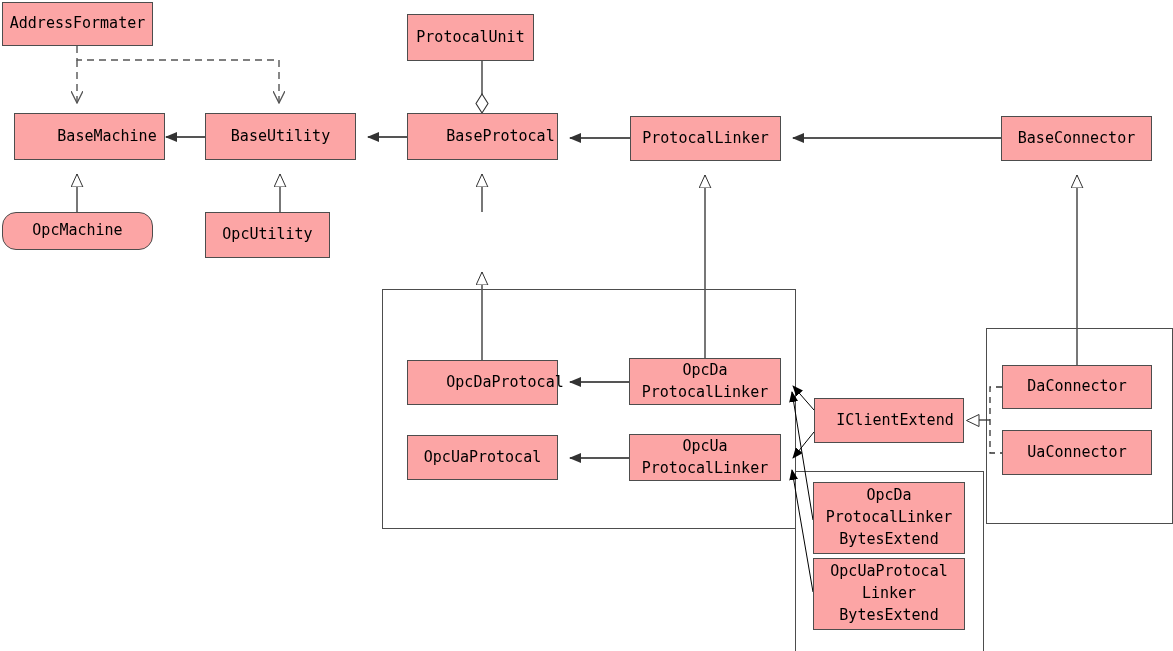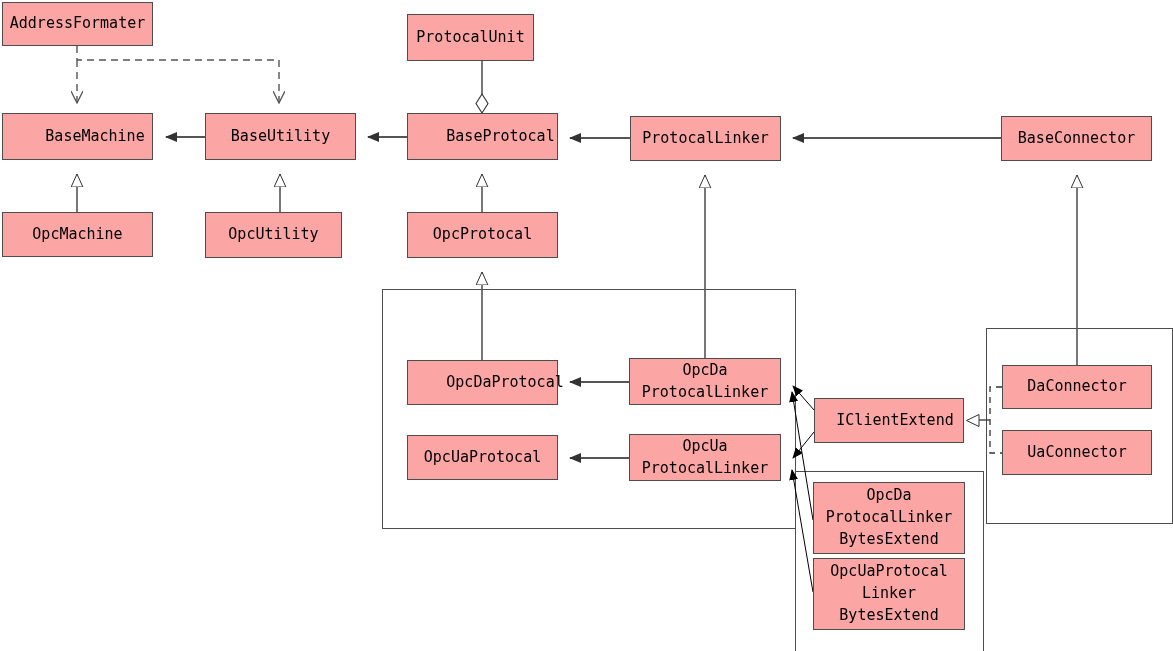--- a/index.html
+++ b/index.html
@@ -147,33 +147,32 @@
     <g>
       <path d="M813,520 L792,392" fill="none" stroke="#000000" stroke-width="1" marker-end="url(#arrow-filled-thin)"></path>
     </g>
     <g>
       <path d="M813,592 L792,470" fill="none" stroke="#000000" stroke-width="1" marker-end="url(#arrow-filled-thin)"></path>
     </g>
   </svg>
 
   <div class="uml-box" style="left:2px;top:2px;width:151px;height:44px;">AddressFormater</div>
 
-  <div class="uml-box" style="left:2px;top:113px;width:151px;height:47px;padding-left:35px;">BaseMachine</div>
-
-  <div class="uml-box" style="left:2px;top:212px;width:151px;height:45px;">OpcMachine</div>
+  <div class="uml-box" style="left:14px;top:113px;width:151px;height:47px;padding-left:35px;">BaseMachine</div>
+
+  <div class="uml-box" style="left:2px;top:212px;width:151px;height:38px;border-radius:14px;">OpcMachine</div>
 
   <div class="uml-box" style="left:205px;top:113px;width:151px;height:47px;">BaseUtility</div>
 
-  <div class="uml-box" style="left:205px;top:212px;width:137px;height:46px;">OpcUtility</div>
+  <div class="uml-box" style="left:205px;top:212px;width:125px;height:46px;">OpcUtility</div>
 
   <div class="uml-box" style="left:407px;top:14px;width:127px;height:47px;">ProtocalUnit</div>
 
   <div class="uml-box" style="left:407px;top:113px;width:151px;height:47px;padding-left:36px;">BaseProtocal</div>
 
-  <div class="uml-box" style="left:407px;top:212px;width:151px;height:46px;">OpcProtocal</div>
 
   <div class="uml-box" style="left:630px;top:116px;width:151px;height:45px;">ProtocalLinker</div>
 
   <div class="uml-box" style="left:1001px;top:116px;width:151px;height:45px;">BaseConnector</div>
 
   <div class="uml-box" style="left:407px;top:360px;width:151px;height:45px;padding-left:45px;">OpcDaProtocal</div>
 
   <div class="uml-box" style="left:407px;top:435px;width:151px;height:45px;">OpcUaProtocal</div>
 
   <div class="uml-box" style="left:629px;top:358px;width:152px;height:47px;">OpcDa

